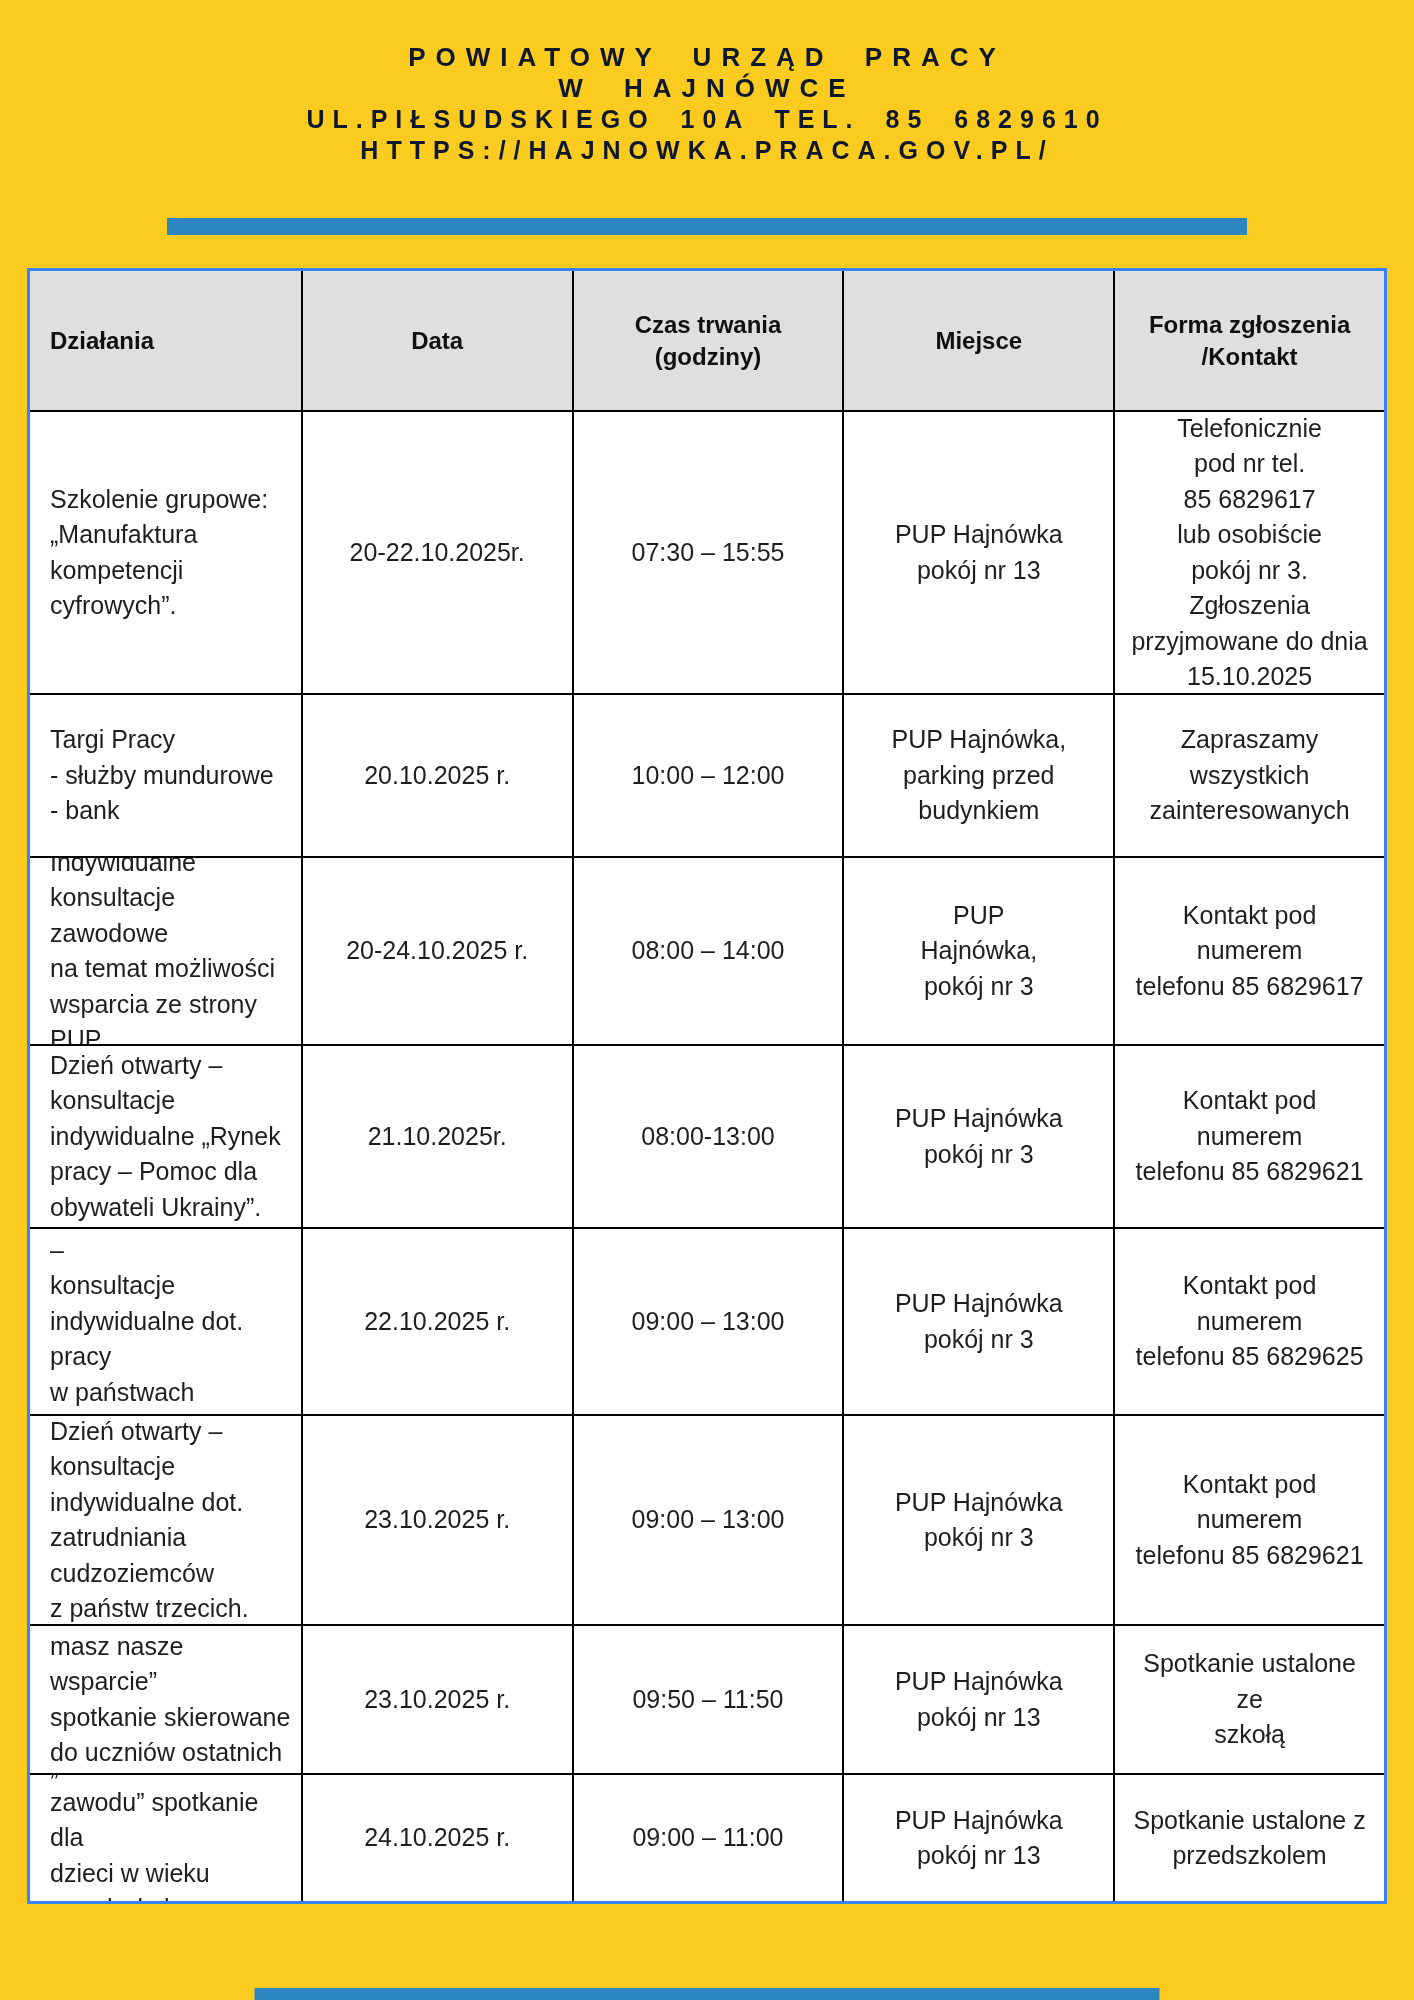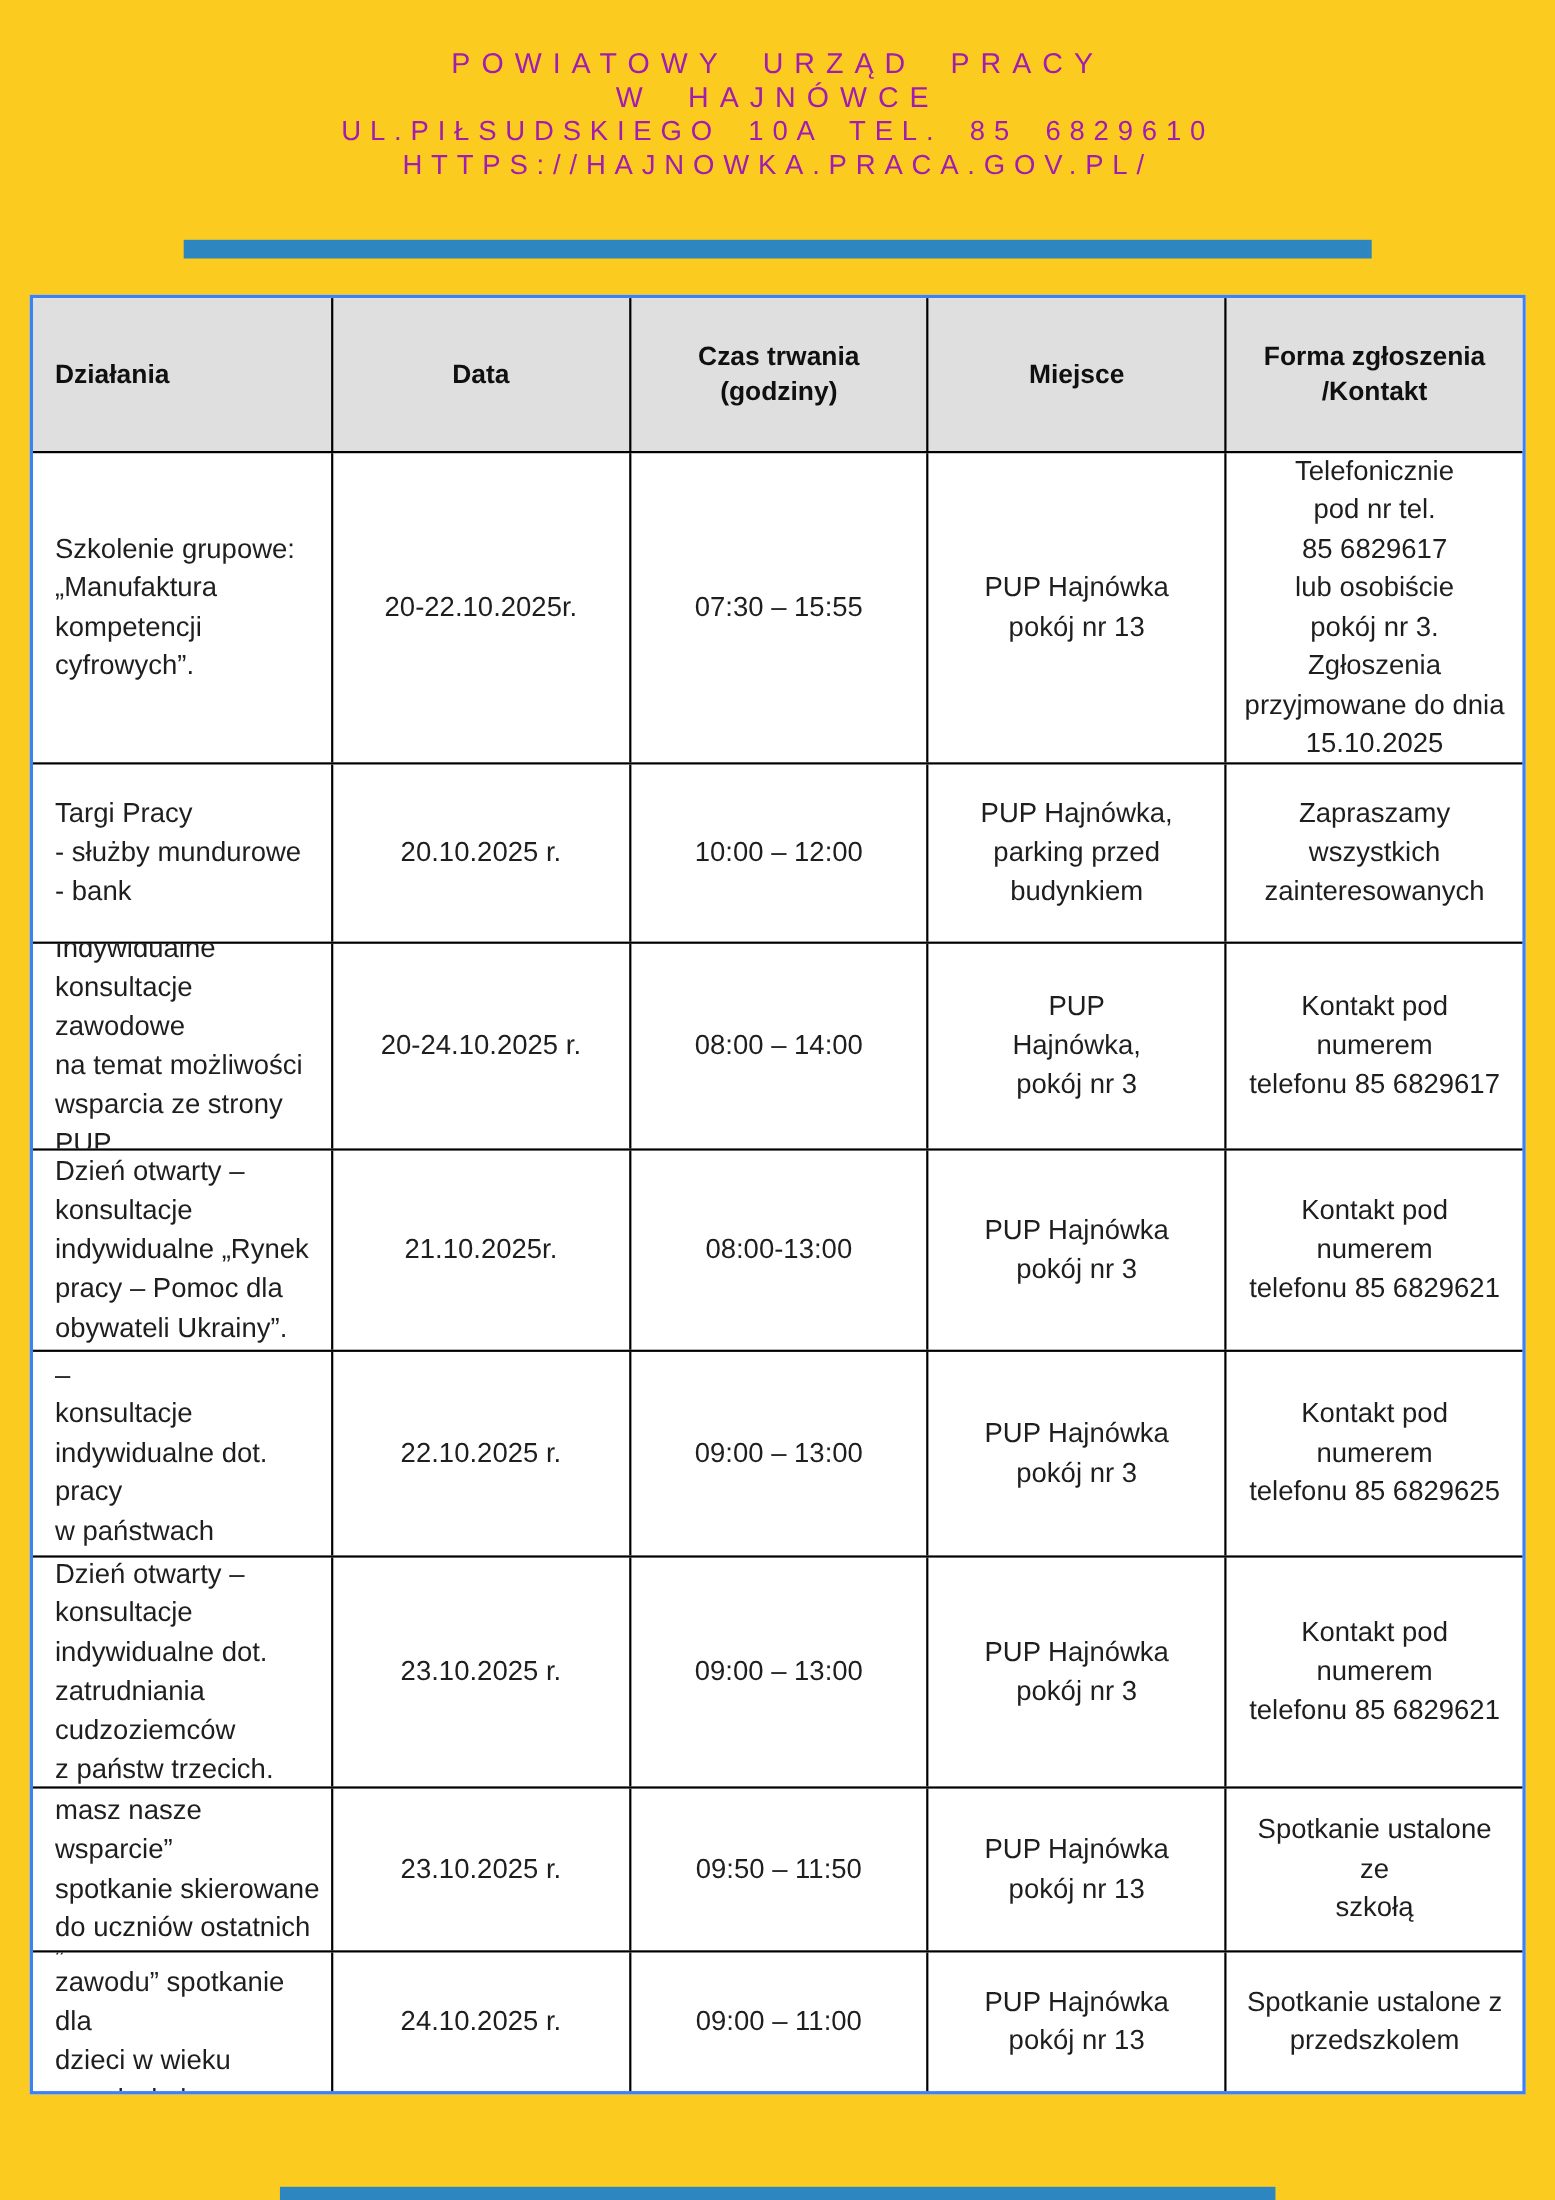--- a/index.html
+++ b/index.html
@@ -7,22 +7,22 @@
   body {
     width: 1414px;
     height: 2000px;
     background: #FCCB1F;
     position: relative;
     font-family: "Liberation Sans", "DejaVu Sans", sans-serif;
   }
   .page-header {
     padding-top: 42px;
     text-align: center;
-    color: #a21caf;
-    font-weight: normal;
+    color: #0f172a;
+    font-weight: bold;
   }
   .hline {
     font-size: 26px;
     line-height: 31px;
     letter-spacing: 10px;
     word-spacing: 14px;
   }
   .hline.small {
     font-size: 25px;
     letter-spacing: 8px;

